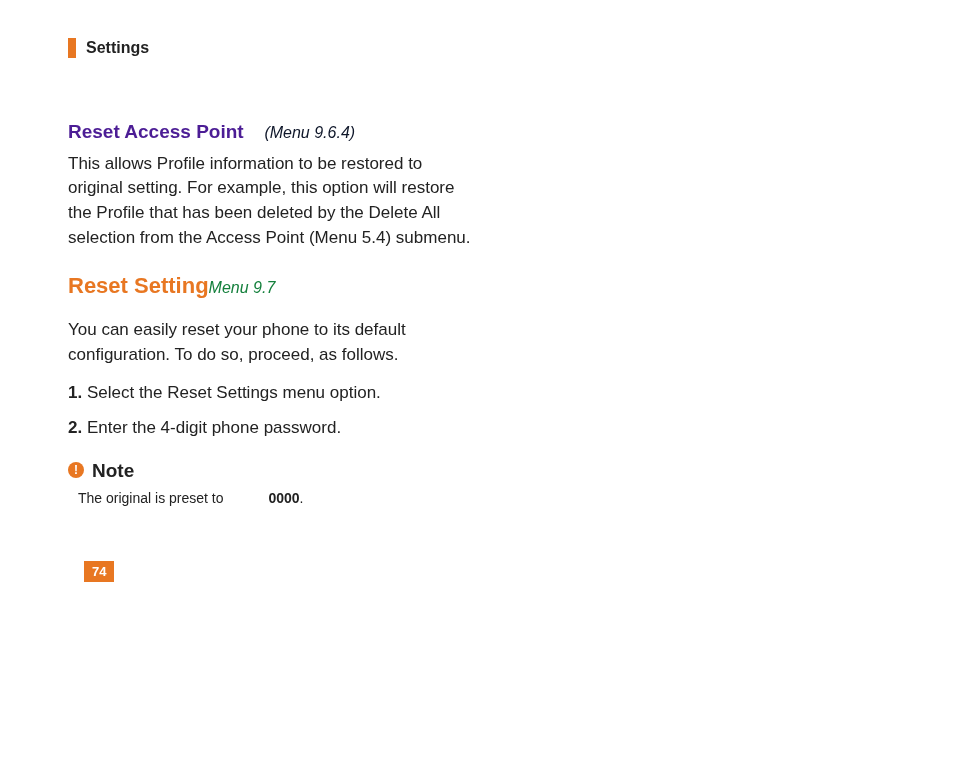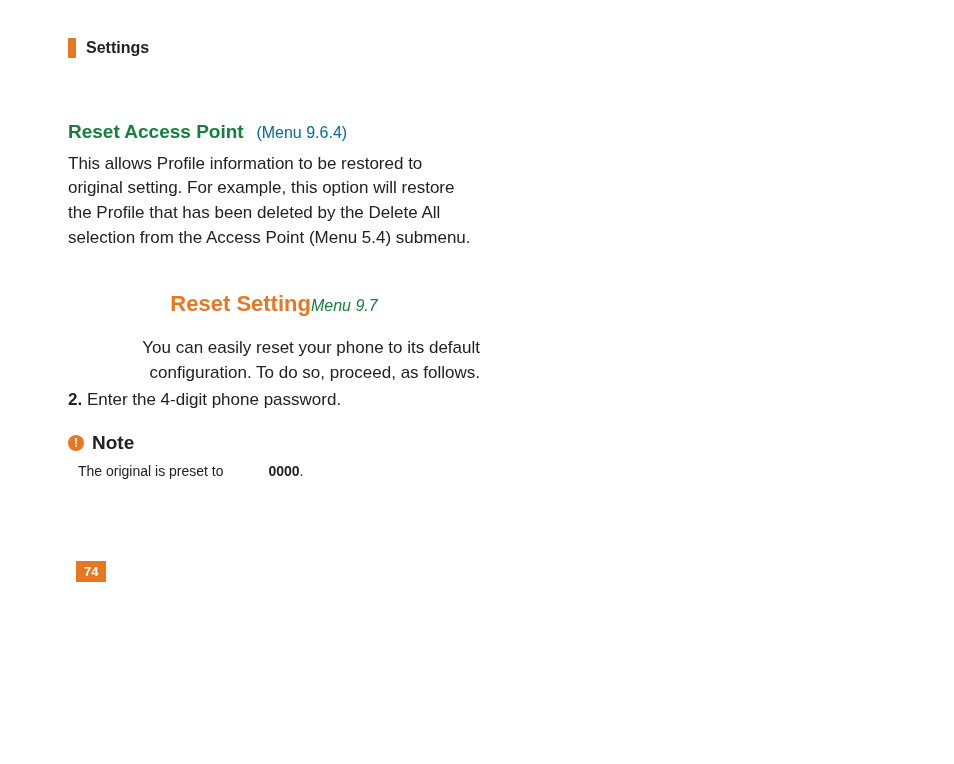--- a/index.html
+++ b/index.html
@@ -39,33 +39,34 @@
     width: 412px;
     font-size: 17px;
     line-height: 1.45;
   }
   .h3-line {
     margin-bottom: 6px;
   }
   .h3-title {
     font-size: 19px;
     font-weight: bold;
-    color: #15803d;
+    color: #4c1d95;
   }
   .h3-menu {
     font-size: 16px;
-    color: #0369a1;
-    margin-left: 8px;
+    font-style: italic;
+    color: #0f172a;
+    margin-left: 16px;
   }
   .para {
-    margin-bottom: 38px;
+    margin-bottom: 20px;
   }
   .h2-row {
     display: flex;
-    justify-content: center;
+    justify-content: flex-start;
     align-items: baseline;
     margin-bottom: 16px;
   }
   .h2-title {
     font-size: 22px;
     font-weight: bold;
     color: #e87722;
   }
   .h2-menu {
     font-size: 16px;
@@ -105,21 +106,21 @@
   .note-body {
     font-size: 14px;
     margin-left: 10px;
   }
   .note-body .preset {
     font-weight: bold;
     margin-left: 41px;
   }
   .page-number {
     position: absolute;
-    left: 76px;
+    left: 84px;
     bottom: 50px;
     background: #e87722;
     color: #fff;
     font-size: 13px;
     font-weight: bold;
     padding: 3px 8px;
   }
 </style>
 </head>
 <body>
@@ -136,22 +137,25 @@
     <div class="h3-line">
       <span class="h3-title">Reset Access Point</span>
       <span class="h3-menu">(Menu 9.6.4)</span>
     </div>
     <div class="para">This allows Profile information to be restored to original setting. For example, this option will restore the Profile that has been deleted by the Delete All selection from the Access Point (Menu 5.4) submenu.</div>
 
     <div class="h2-row">
       <span class="h2-title">Reset Setting</span>
       <span class="h2-menu">Menu 9.7</span>
     </div>
-    <div class="para" style="margin-bottom:3px;text-align:right;">You can easily reset your phone to its default configuration. To do so, proceed, as follows.</div>
+    <div class="para" style="margin-bottom:14px;">You can easily reset your phone to its default configuration. To do so, proceed, as follows.</div>
 
+    <div class="step">
+      <span class="step-num">1.</span><span> Select the Reset Settings menu option.</span>
+    </div>
     <div class="step">
       <span class="step-num">2.</span><span> Enter the 4-digit phone password.</span>
     </div>
 
     <div class="note-row">
       <div class="note-icon">!</div>
       <div class="note-label">Note</div>
     </div>
     <div class="note-body">
       <span>The original is preset to </span><span class="preset">0000</span><span>.</span>

